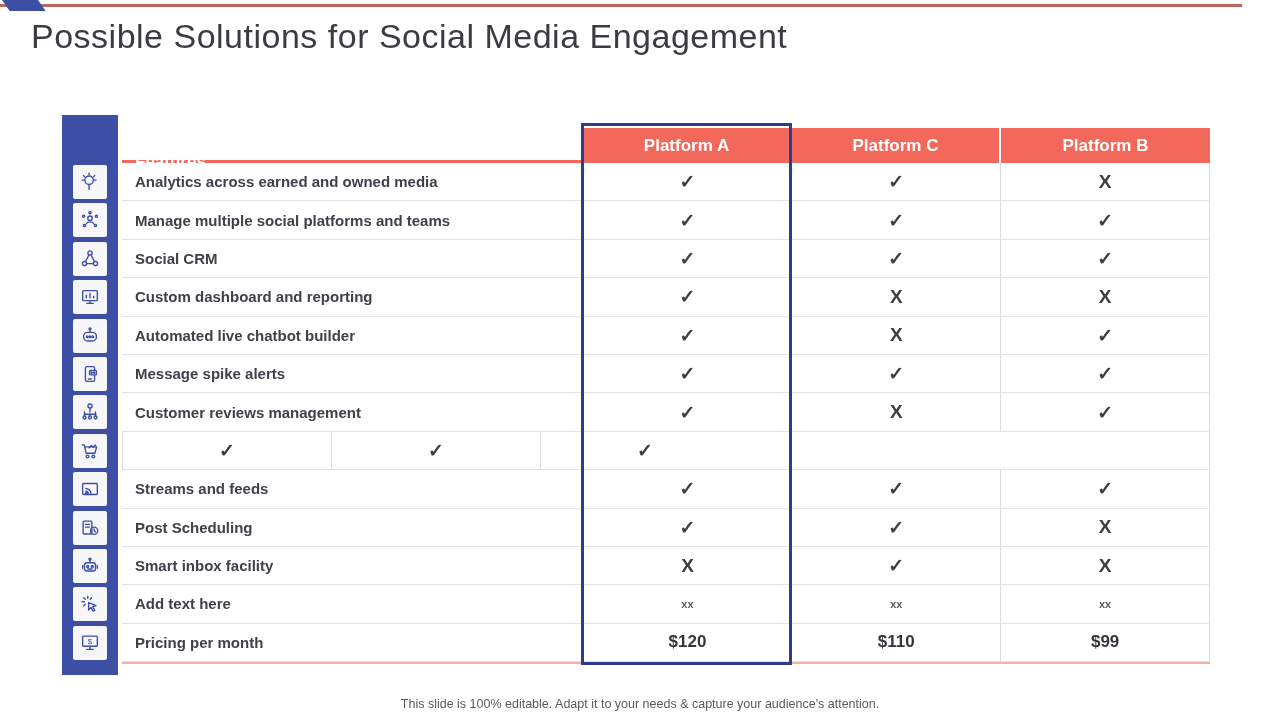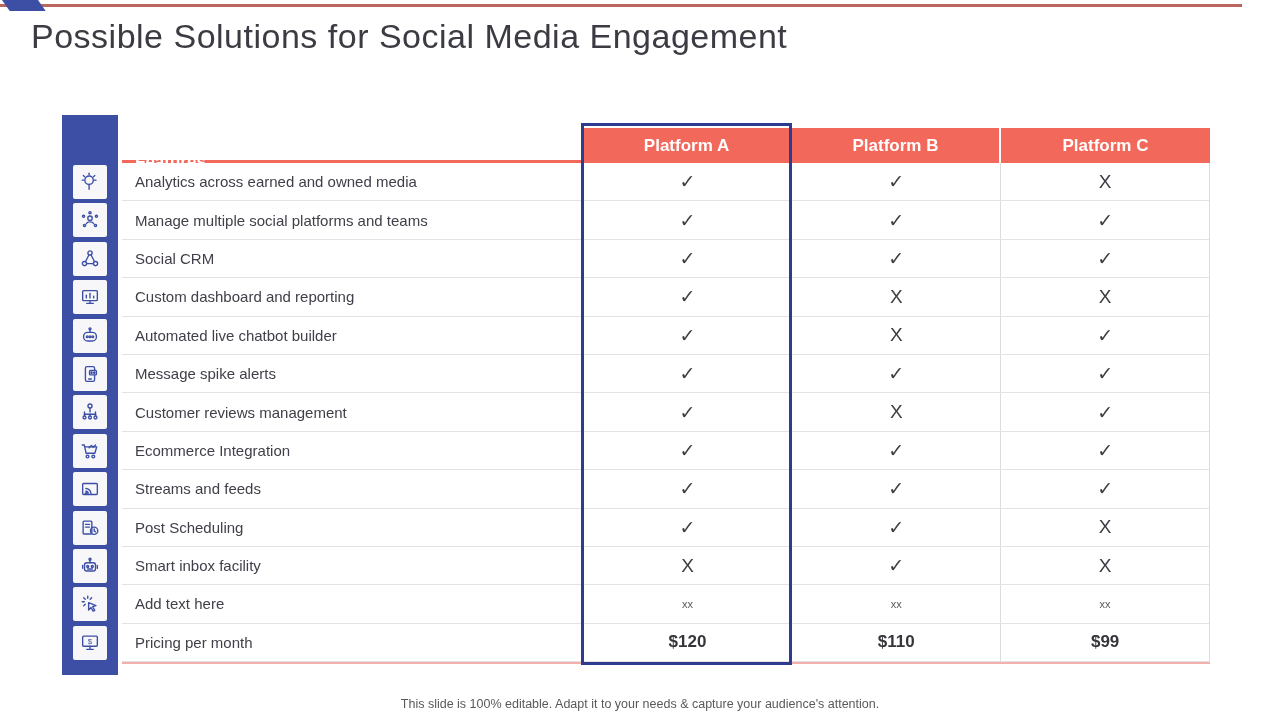--- a/index.html
+++ b/index.html
@@ -24,21 +24,21 @@
   .table{position:absolute;left:122px;top:128px;width:1088px;}
   .thead{display:flex;height:35px;}
   .th{background:#f2695b;color:#ffffff;font-weight:bold;font-size:17px;
       display:flex;align-items:center;justify-content:center;box-sizing:border-box;
       border-right:2px solid #ffffff;}
   .th:last-child{border-right:none;}
   .th-features{width:461px;justify-content:flex-start;padding-left:13px;margin-top:32px;}
   .th-col{width:209px;}
   .tr{display:flex;height:38.4px;box-sizing:border-box;border-bottom:1px solid #e3e3e6;
       border-right:1px solid #dcdcdf;background:#fff;}
-  .td{display:flex;align-items:center;box-sizing:border-box;}
+  .td{display:flex;align-items:center;box-sizing:border-box;font-weight:bold;}
   .td-feature{width:461px;padding-left:13px;font-size:15px;color:#40404a;}
   .td-value{width:209px;justify-content:center;font-size:19px;color:#3d3d44;
             border-left:1px solid #dcdcdf;}
   .tr.small .td-value{font-size:11px;color:#5a5a60;}
   .tr.price .td-value{font-size:17px;font-weight:bold;color:#35353c;text-align:right;}
   .table-bottom-line{height:2px;background:#f2b2ab;}
   
   .highlight{position:absolute;left:459px;top:-5px;width:211px;height:542px;
              border:3px solid #2d3c8e;box-sizing:border-box;pointer-events:none;z-index:5;}
   
@@ -231,22 +231,22 @@
         <svg class="tile-svg" viewBox="0 0 24 24">
           <use href="#pricing-monitor-icon"></use>
         </svg>
       </div>
     </div>
 
   <div class="table">
     <div class="thead">
         <div class="th th-features">Features</div>
         <div class="th th-col">Platform A</div>
+        <div class="th th-col">Platform C</div>
         <div class="th th-col">Platform B</div>
-        <div class="th th-col">Platform C</div>
       </div>
     <div>
         <div class="tr">
           <div class="td td-feature">Analytics across earned and owned media</div>
           <div class="td td-value">✓</div>
           <div class="td td-value">✓</div>
           <div class="td td-value">X</div>
         </div>
         <div class="tr">
           <div class="td td-feature">Manage multiple social platforms and teams</div>
@@ -278,21 +278,20 @@
           <div class="td td-value">✓</div>
           <div class="td td-value">✓</div>
         </div>
         <div class="tr">
           <div class="td td-feature">Customer reviews management</div>
           <div class="td td-value">✓</div>
           <div class="td td-value">X</div>
           <div class="td td-value">✓</div>
         </div>
         <div class="tr">
-          <div class="td td-feature">Ecommerce Integration</div>
           <div class="td td-value">✓</div>
           <div class="td td-value">✓</div>
           <div class="td td-value">✓</div>
         </div>
         <div class="tr">
           <div class="td td-feature">Streams and feeds</div>
           <div class="td td-value">✓</div>
           <div class="td td-value">✓</div>
           <div class="td td-value">✓</div>
         </div>

